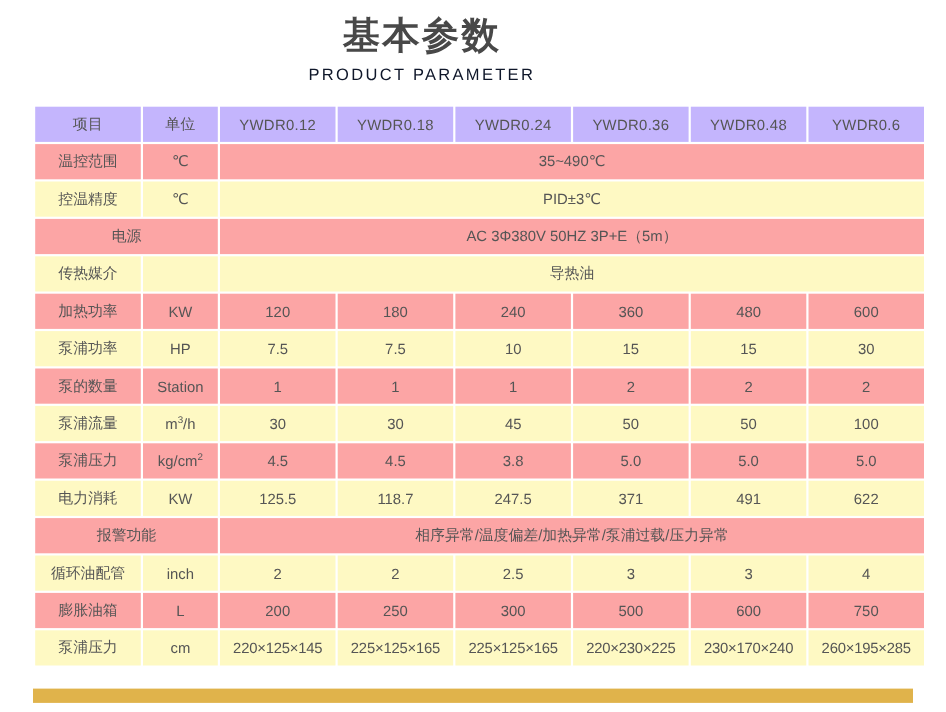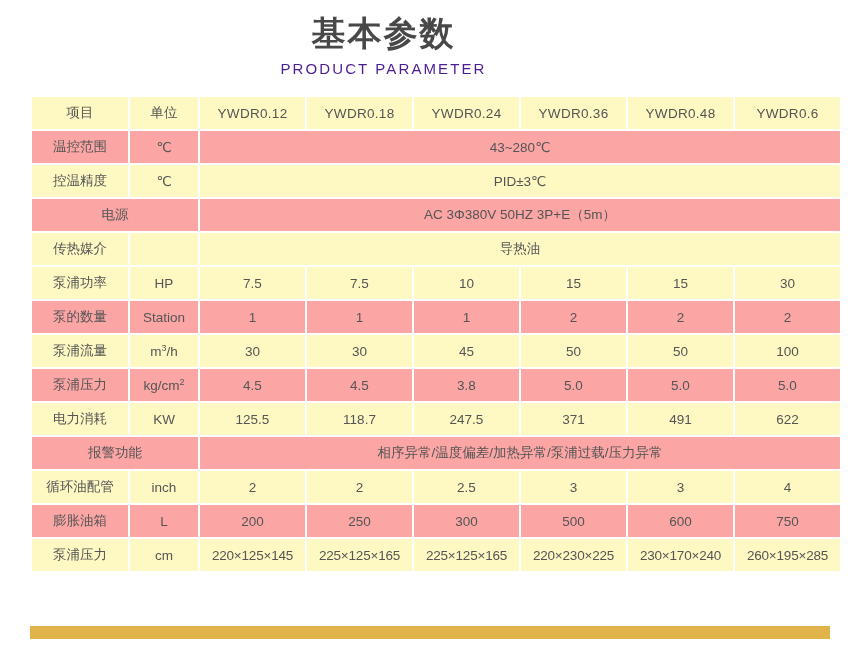--- a/index.html
+++ b/index.html
@@ -20,21 +20,21 @@
   .title {
     font-size: 34px;
     font-weight: bold;
     color: #484848;
     letter-spacing: 2px;
     line-height: 1.15;
   }
   .subtitle {
     margin-top: 7px;
     font-size: 15px;
-    color: #4c1d95;
+    color: #0f172a;
     letter-spacing: 2.1px;
   }
 
   
   .table-wrap { margin: 18px 30px 0 30px; width: 800px; }
   table.spec {
     width: 800px;
     border-collapse: separate;
     border-spacing: 2px 2px;
     table-layout: fixed;
@@ -49,21 +49,21 @@
     color: #555555;
   }
 
   
   .c-item  { width: 96px; }
   .c-unit  { width: 68px; }
   .c-model { width: 105px; }
 
   
   thead th {
-    background: #fef9c3;
+    background: #c4b5fd;
     color: #3b3228;
     font-weight: bold;
     font-size: 15px;
     height: 33px;
     letter-spacing: 0.3px;
   }
 
   
   tr.band td { background: #fef9c3; }
   tr.plain td { background: #fca5a5; }
@@ -117,35 +117,45 @@
             <th>YWDR0.24</th>
             <th>YWDR0.36</th>
             <th>YWDR0.48</th>
             <th>YWDR0.6</th>
           </tr>
       </thead>
       <tbody id="table-body">
           <tr class="plain">
             <td class="label">温控范围</td>
             <td class="unit">℃</td>
-            <td class="wide" colspan="6">43~280℃</td>
+            <td class="wide" colspan="6">35~490℃</td>
           </tr>
           <tr class="band">
             <td class="label">控温精度</td>
             <td class="unit">℃</td>
             <td class="wide" colspan="6">PID±3℃</td>
           </tr>
           <tr class="plain">
             <td class="label" colspan="2">电源</td>
             <td class="wide" colspan="6">AC 3Φ380V 50HZ 3P+E（5m）</td>
           </tr>
           <tr class="band">
             <td class="label">传热媒介</td>
             <td class="unit"></td>
             <td class="wide" colspan="6">导热油</td>
+          </tr>
+          <tr class="plain">
+            <td class="label">加热功率</td>
+            <td class="unit">KW</td>
+            <td class="val">120</td>
+            <td class="val">180</td>
+            <td class="val">240</td>
+            <td class="val">360</td>
+            <td class="val">480</td>
+            <td class="val">600</td>
           </tr>
           <tr class="band">
             <td class="label">泵浦功率</td>
             <td class="unit">HP</td>
             <td class="val">7.5</td>
             <td class="val">7.5</td>
             <td class="val">10</td>
             <td class="val">15</td>
             <td class="val">15</td>
             <td class="val">30</td>

